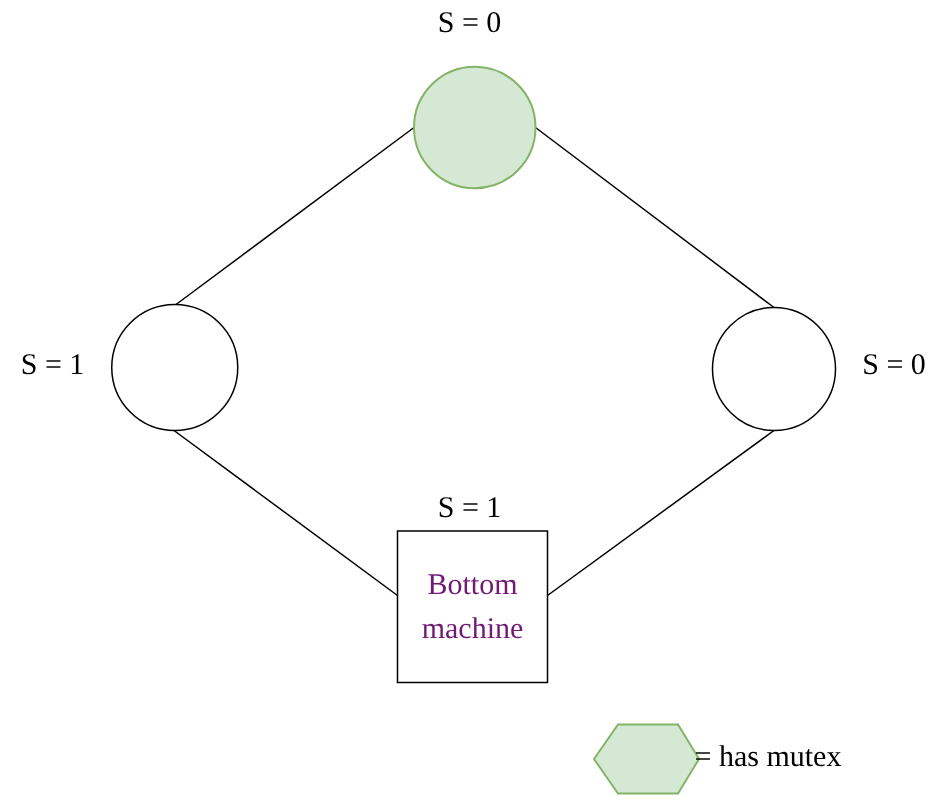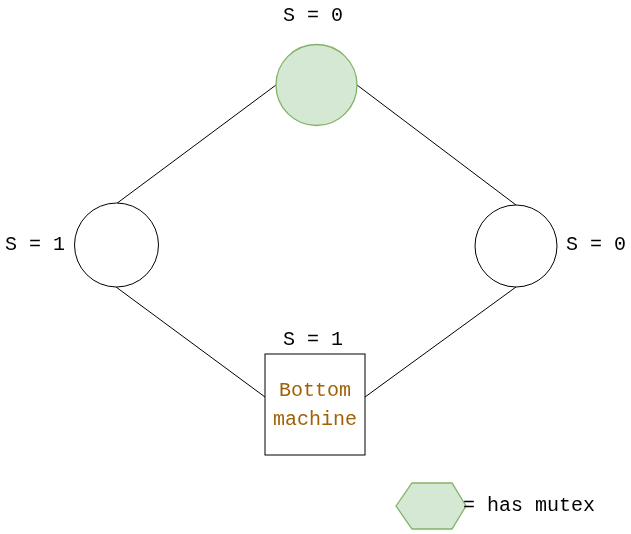--- a/index.html
+++ b/index.html
@@ -6,21 +6,21 @@
     margin: 0;
     padding: 0;
     background: #ffffff;
   }
   .canvas {
     position: relative;
     width: 631px;
     height: 534px;
     background: #ffffff;
     overflow: hidden;
-    font-family: Liberation Mono, monospace;
+    font-family: Liberation Serif, serif;
     color: #000000;
   }
   .shapes-svg {
     position: absolute;
     left: 0;
     top: 0;
   }
   .label {
     position: absolute;
     font-size: 20px;
@@ -36,21 +36,21 @@
     left: 265px;
     top: 354px;
     width: 100px;
     height: 101px;
     display: flex;
     align-items: center;
     justify-content: center;
     text-align: center;
     font-size: 20px;
     line-height: 29px;
-    color: #a16207;
+    color: #701a75;
   }
 </style>
 </head>
 <body>
 
 <div class="canvas">
 
   <svg class="shapes-svg" width="631" height="534" viewBox="0 0 631 534">
 
     <line x1="276" y1="85" x2="116" y2="204" stroke-width="1" stroke="#000000"></line>

